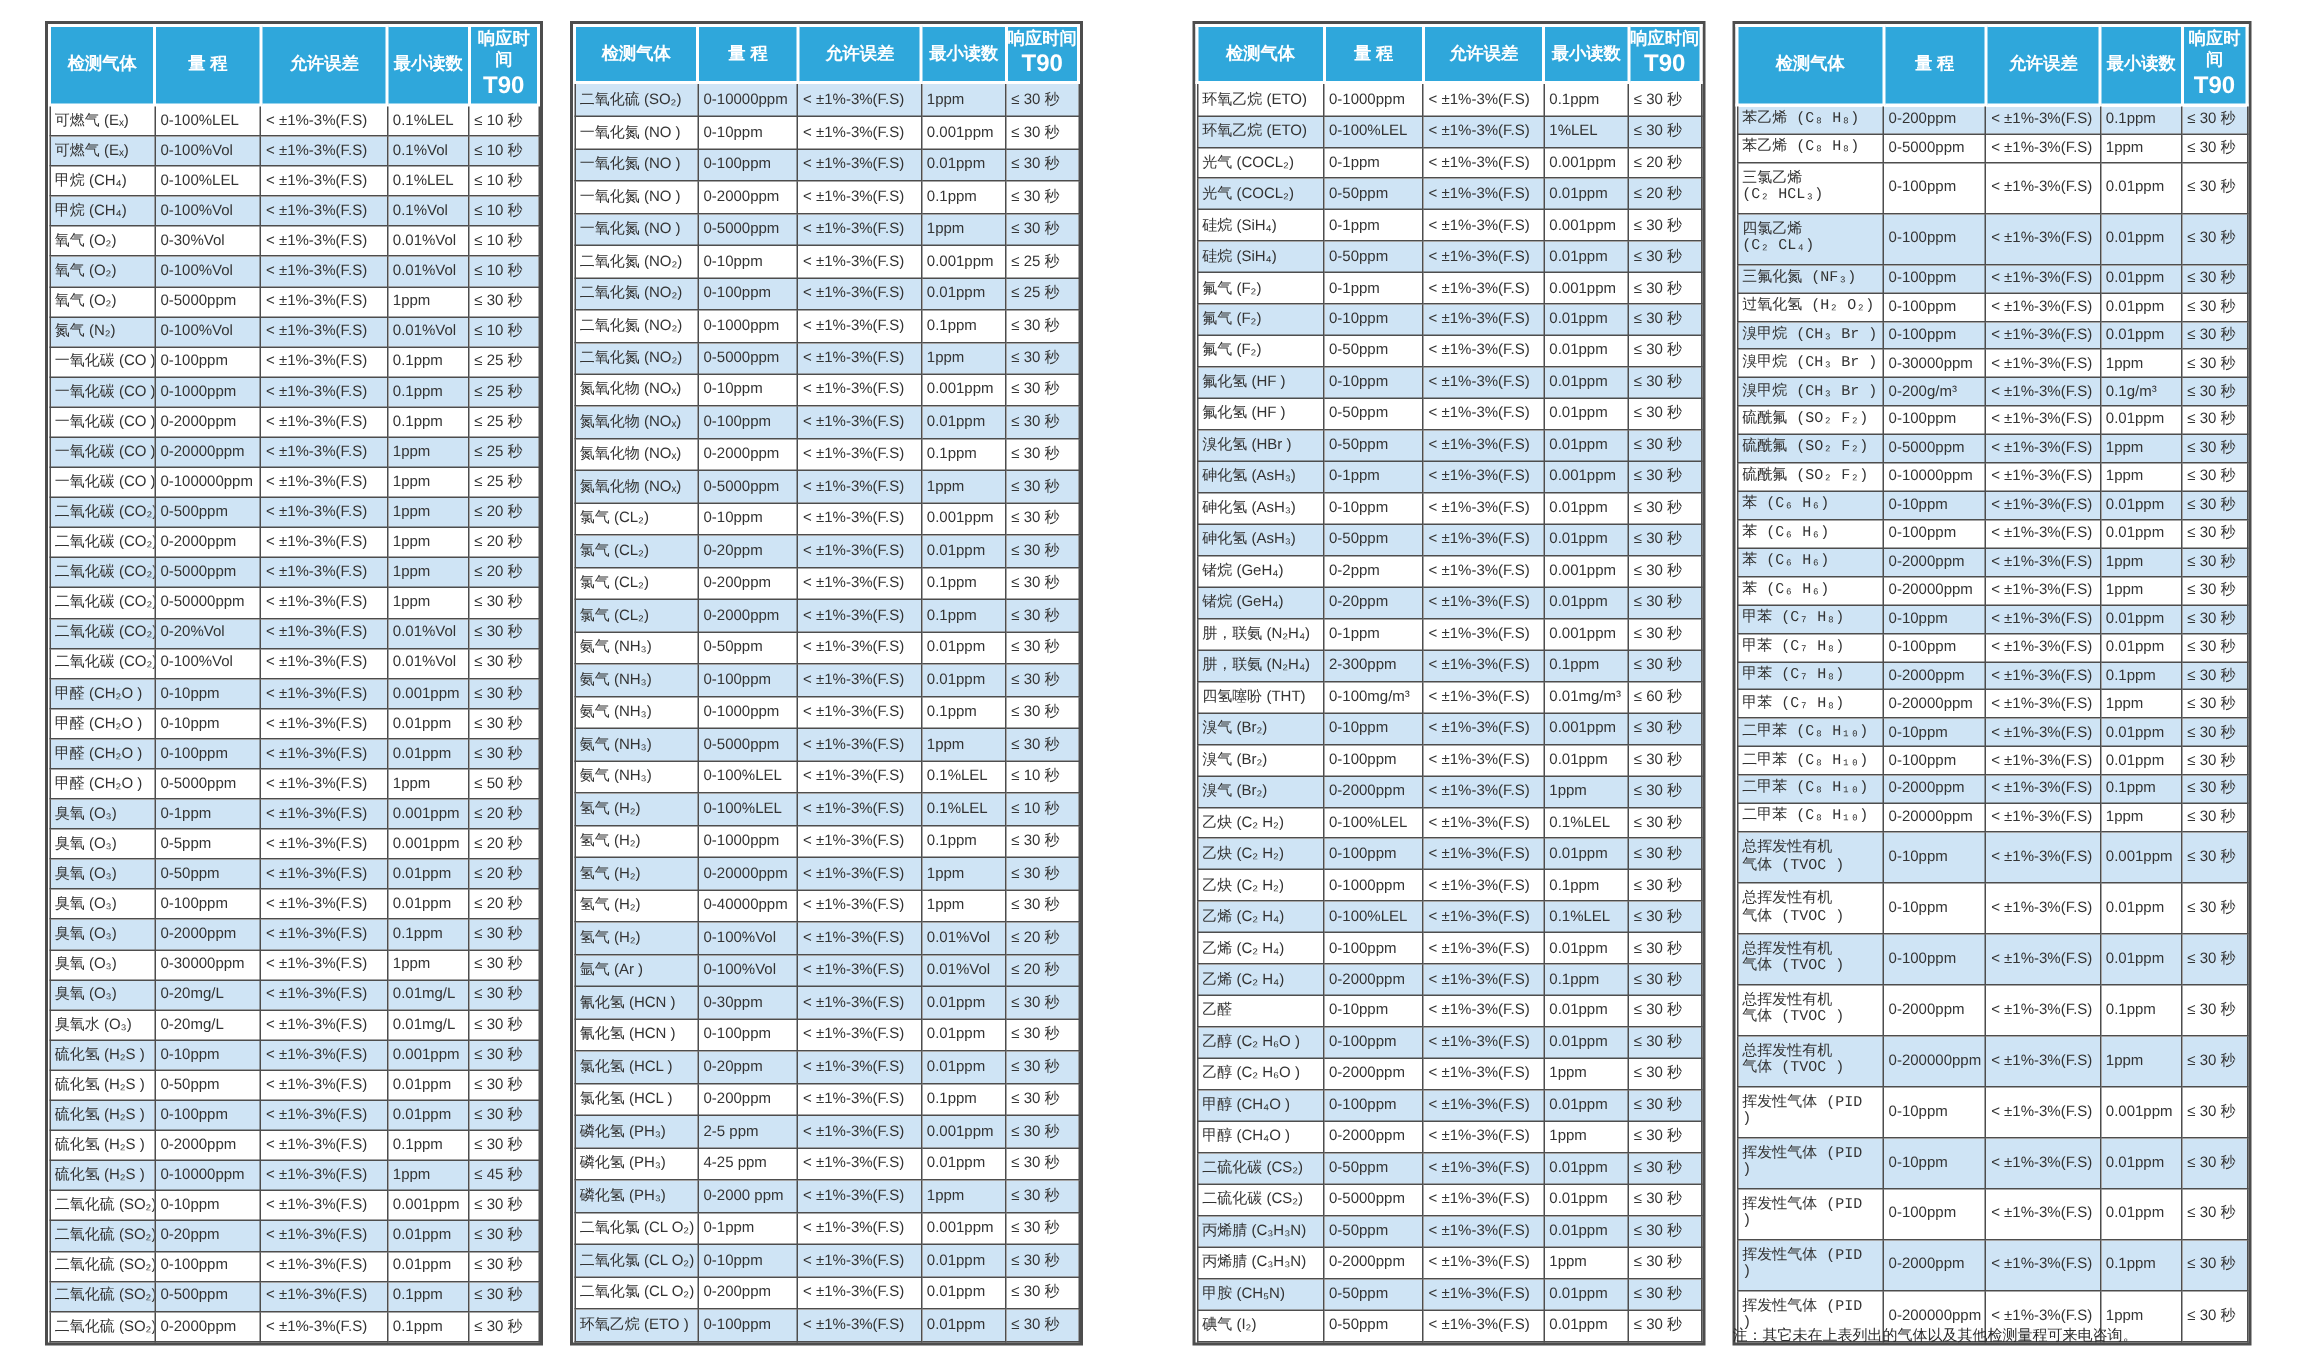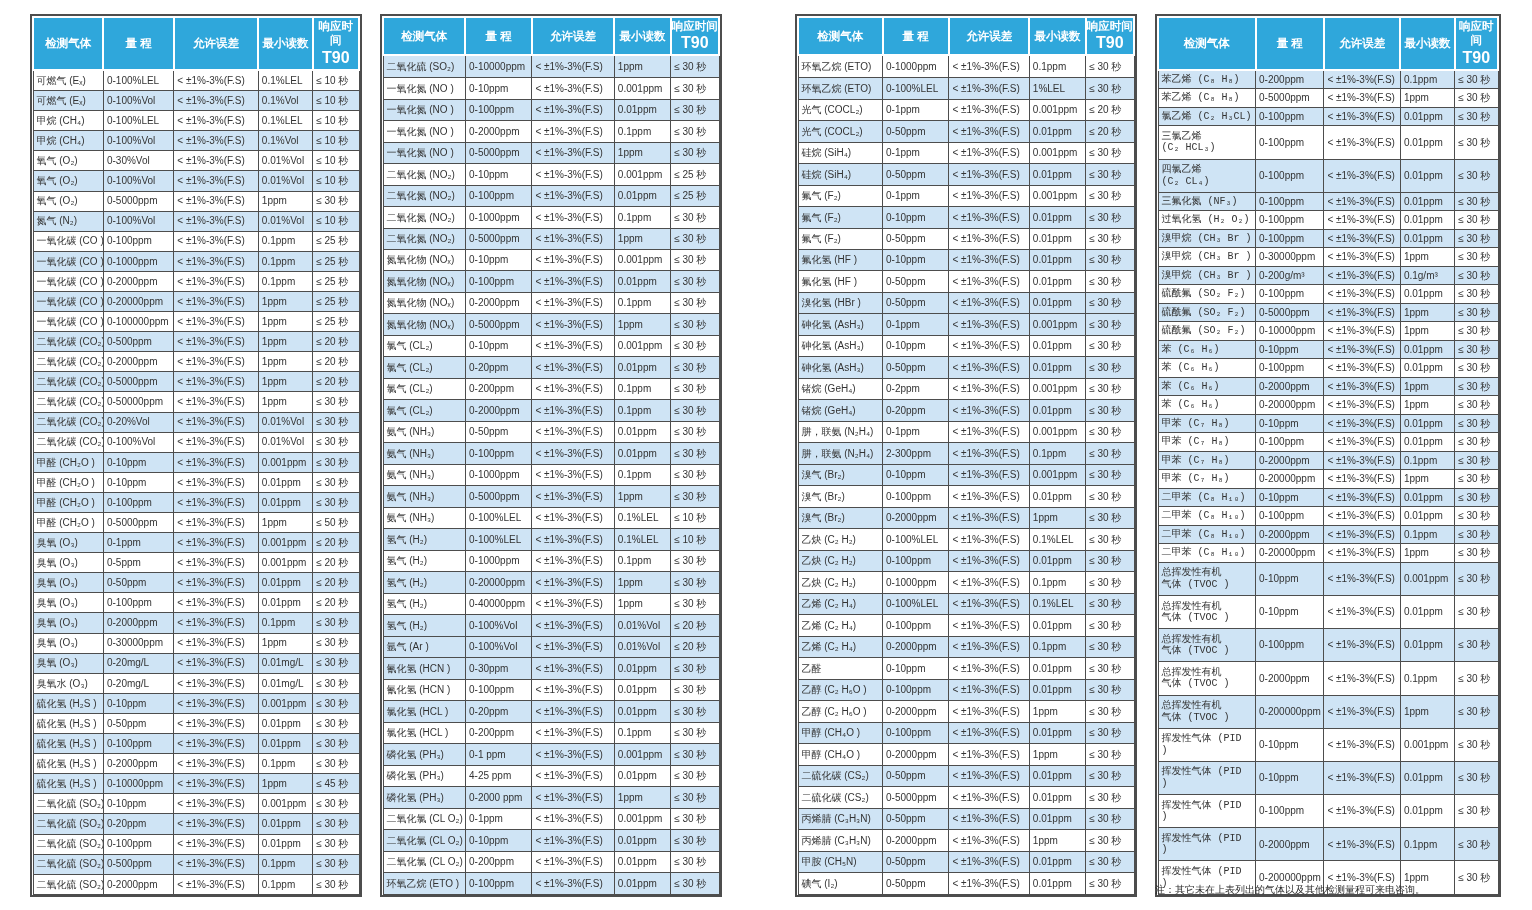--- a/index.html
+++ b/index.html
@@ -611,21 +611,21 @@
         </tr>
         <tr>
           <td>氯化氢 (HCL )</td>
           <td>0-200ppm</td>
           <td>&lt; ±1%-3%(F.S)</td>
           <td>0.1ppm</td>
           <td>≤ 30 秒</td>
         </tr>
         <tr class="alt">
           <td>磷化氢 (PH₃)</td>
-          <td>0-1 ppm</td>
+          <td>2-5 ppm</td>
           <td>&lt; ±1%-3%(F.S)</td>
           <td>0.001ppm</td>
           <td>≤ 30 秒</td>
         </tr>
         <tr>
           <td>磷化氢 (PH₃)</td>
           <td>4-25 ppm</td>
           <td>&lt; ±1%-3%(F.S)</td>
           <td>0.01ppm</td>
           <td>≤ 30 秒</td>
@@ -824,20 +824,27 @@
           <td>0.001ppm</td>
           <td>≤ 30 秒</td>
         </tr>
         <tr class="alt">
           <td>肼，联氨 (N₂H₄)</td>
           <td>2-300ppm</td>
           <td>&lt; ±1%-3%(F.S)</td>
           <td>0.1ppm</td>
           <td>≤ 30 秒</td>
         </tr>
+        <tr>
+          <td>四氢噻吩 (THT)</td>
+          <td>0-100mg/m³</td>
+          <td>&lt; ±1%-3%(F.S)</td>
+          <td>0.01mg/m³</td>
+          <td>≤ 60 秒</td>
+        </tr>
         <tr class="alt">
           <td>溴气 (Br₂)</td>
           <td>0-10ppm</td>
           <td>&lt; ±1%-3%(F.S)</td>
           <td>0.001ppm</td>
           <td>≤ 30 秒</td>
         </tr>
         <tr>
           <td>溴气 (Br₂)</td>
           <td>0-100ppm</td>
@@ -1011,27 +1018,20 @@
           <td>0.1ppm</td>
           <td>≤ 30 秒</td>
         </tr>
         <tr>
           <td>苯乙烯 (C₈ H₈)</td>
           <td>0-5000ppm</td>
           <td>&lt; ±1%-3%(F.S)</td>
           <td>1ppm</td>
           <td>≤ 30 秒</td>
         </tr>
-        <tr class="alt">
-          <td>氯乙烯 (C₂ H₃CL)</td>
-          <td>0-100ppm</td>
-          <td>&lt; ±1%-3%(F.S)</td>
-          <td>0.01ppm</td>
-          <td>≤ 30 秒</td>
-        </tr>
         <tr>
           <td>三氯乙烯
 (C₂ HCL₃)</td>
           <td>0-100ppm</td>
           <td>&lt; ±1%-3%(F.S)</td>
           <td>0.01ppm</td>
           <td>≤ 30 秒</td>
         </tr>
         <tr class="alt">
           <td>四氯乙烯

